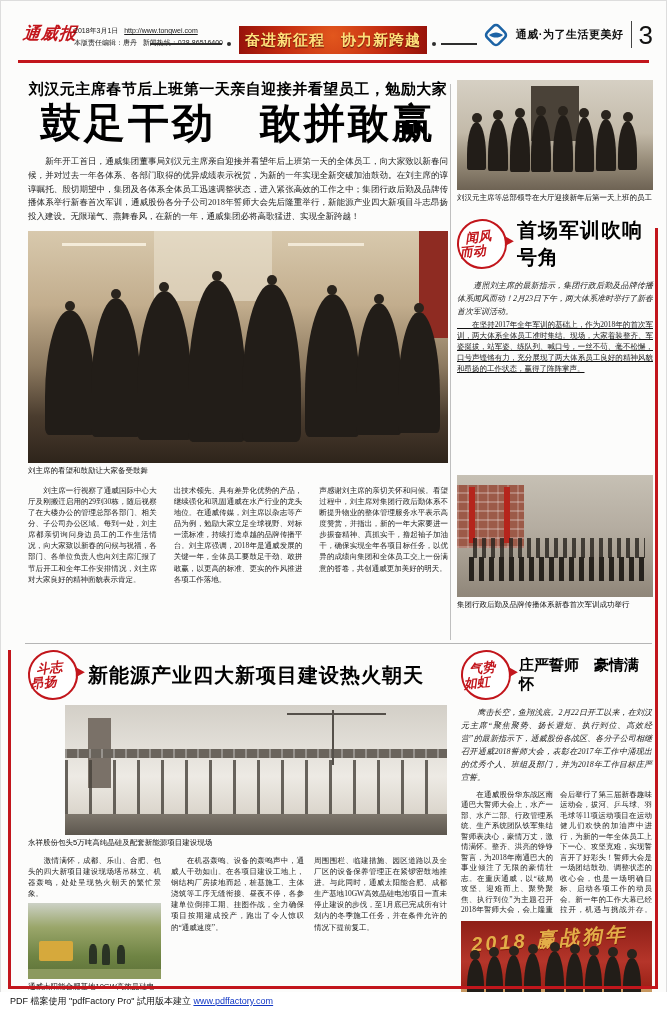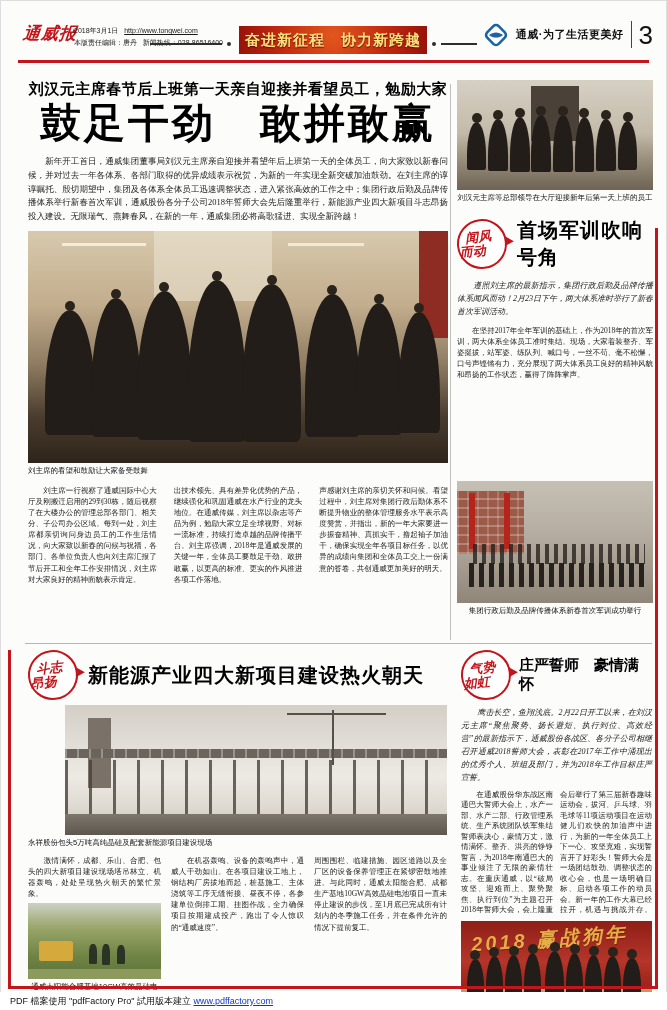--- a/index.html
+++ b/index.html
@@ -29,21 +29,21 @@
 
   
   .kicker{font-size:15px;font-weight:bold;text-align:center;letter-spacing:.5px;color:#000;}
   .bigtitle{font-size:41px;font-weight:900;text-align:center;letter-spacing:3px;color:#000;
             line-height:1.1;margin-top:2px;}
   .intro{font-size:8.5px;line-height:1.62;text-align:justify;color:#222;margin-top:9px;}
   .cols{display:flex;margin-top:9px;}
   .cols p{margin:0;font-size:7.5px;line-height:1.48;text-align:justify;color:#1c1c1c;overflow:hidden;}
   .cap{font-size:7.5px;color:#111;margin-top:3px;}
   .cap.r{text-align:left;}
-  .cap.c{text-align:center;}
+  .cap.c{text-align:left;}
   .headrow{display:flex;align-items:center;gap:10px;}
   .badge{flex:0 0 auto;width:46px;height:46px;border:2px solid #c2161c;border-radius:50%;
          color:#c2161c;display:flex;flex-direction:column;justify-content:center;
          font-weight:bold;font-style:italic;font-size:13px;line-height:1.1;position:relative;
          transform:rotate(-6deg);background:#fff;}
   .badge b{display:block;}
   .badge b:first-child{align-self:flex-start;margin-left:7px;}
   .badge b:last-child{align-self:flex-end;margin-right:7px;}
   .badge .arr{position:absolute;right:-9px;top:50%;margin-top:-5px;width:0;height:0;
               border-left:9px solid #c2161c;border-top:5px solid transparent;
@@ -158,21 +158,21 @@
     <div class="cap c sans">刘汉元主席等总部领导在大厅迎接新年后第一天上班的员工</div>
     <div class="headrow" style="margin-top:14px;">
       <div class="badge sans">
         <b>闻风</b>
         <b>而动</b>
         <span class="arr"></span>
       </div>
       <div class="sec-title sans">首场军训吹响号角</div>
     </div>
     <p class="intro" style="font-size:8px;font-style:italic;margin:9px 0 0 0;">　　遵照刘主席的最新指示，集团行政后勤及品牌传播体系闻风而动！2月23日下午，两大体系准时举行了新春首次军训活动。</p>
-    <div class="cols" style="gap:8px;margin-top:6px;">
+    <div class="cols" style="gap:8px;margin-top:0;text-decoration:underline;">
       <p style="flex:1;height:150px;">　　在坚持2017年全年军训的基础上，作为2018年的首次军训，两大体系全体员工准时集结。现场，大家着装整齐、军姿挺拔，站军姿、练队列、喊口号，一丝不苟、毫不松懈，口号声铿锵有力，充分展现了两大体系员工良好的精神风貌和昂扬的工作状态，赢得了阵阵掌声。</p>
     </div>
     <div class="ph ph-train" style="height:122px;margin-top:6px;">
       <div>
         <div class="abs" style="left:0;top:8%;width:34%;height:52%;background:#9c5a48;
              background-image:repeating-linear-gradient(0deg,rgba(255,255,255,.25) 0 2px,transparent 2px 9px),repeating-linear-gradient(90deg,rgba(255,255,255,.18) 0 2px,transparent 2px 10px);"></div>
         <div class="abs" style="left:6%;top:10%;width:3%;height:46%;background:#b5251c;"></div>
         <div class="abs" style="left:24%;top:10%;width:3%;height:46%;background:#b5251c;"></div>
         <div class="abs" style="left:8%;right:4%;bottom:32%;height:16%;opacity:.8;
              background:repeating-linear-gradient(90deg,#26221d 0 4px,transparent 4px 9px);"></div>

